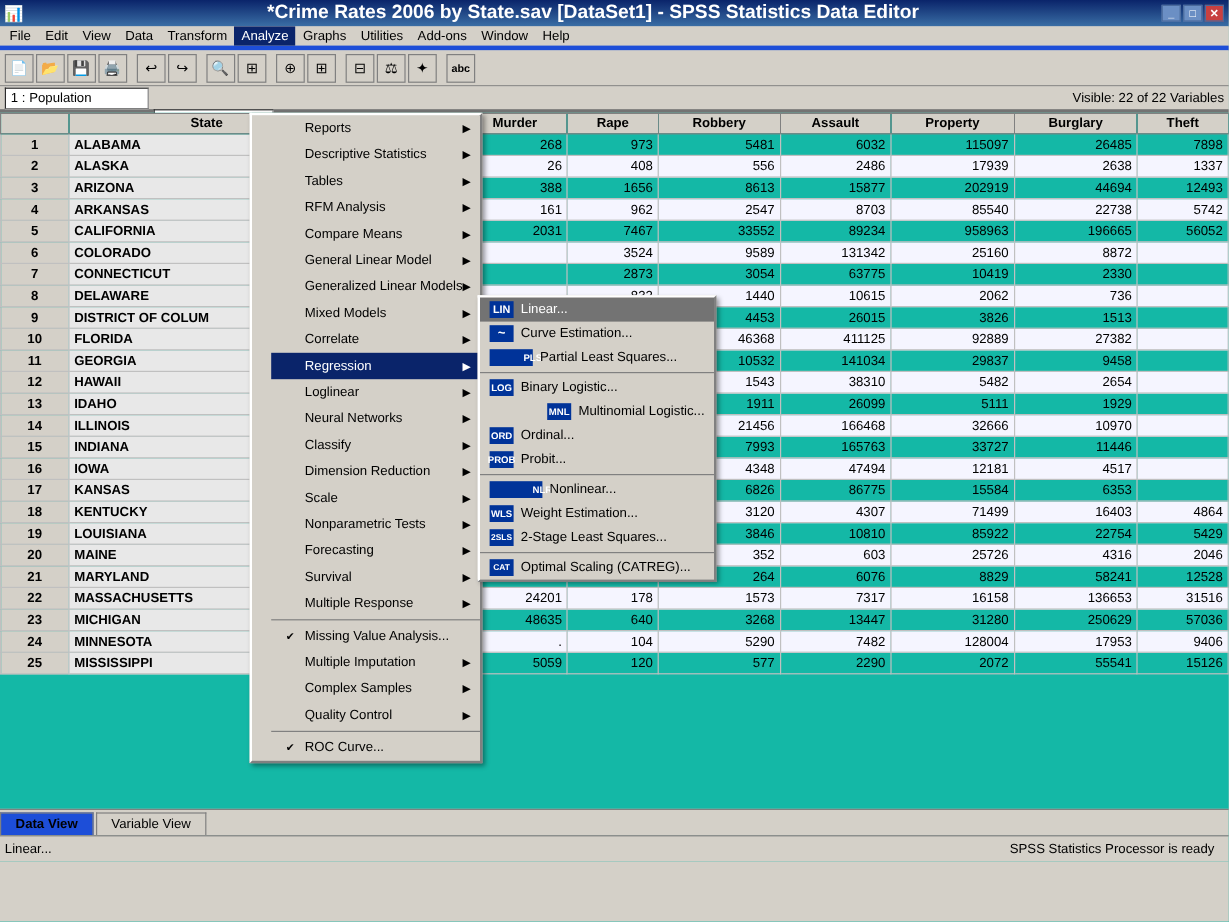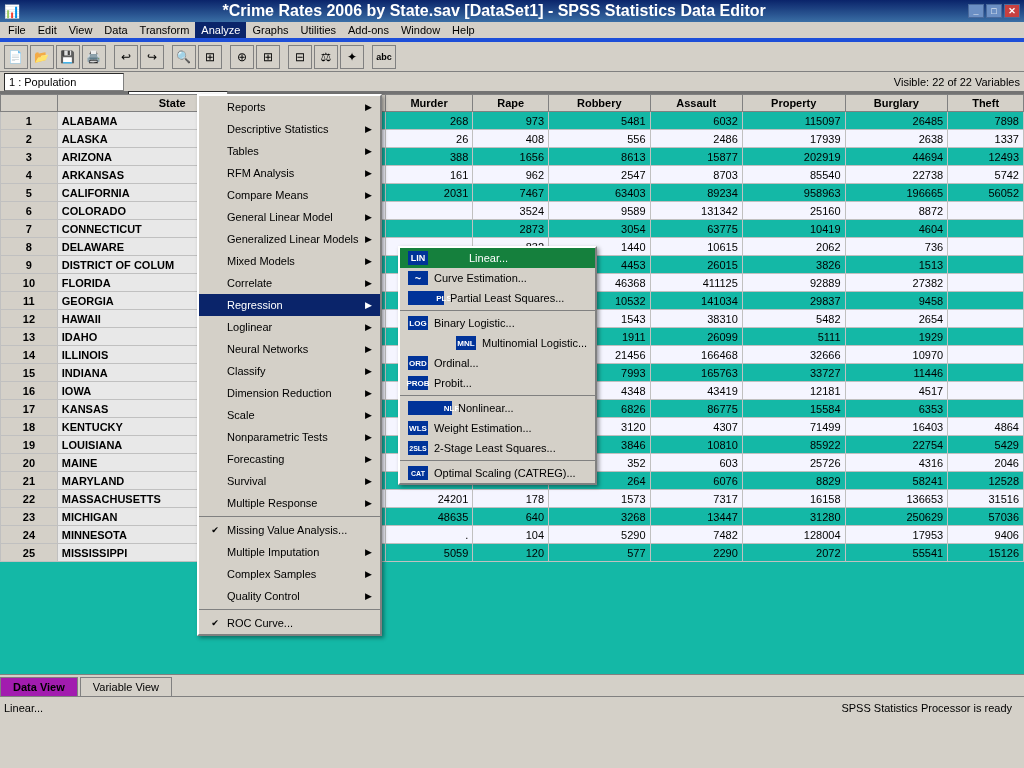--- a/index.html
+++ b/index.html
@@ -145,28 +145,29 @@
       background: #e8e8e8;
       font-weight: bold;
       min-width: 120px;
     }
     tr:nth-child(even) td:not(.row-num):not(.state-cell) { background: #f5f5ff; }
 
     
     #analyze-menu {
       position: absolute;
       top: 0;
-      left: 197px;
+      left: 208px;
       background: #d4d0c8;
       border: 2px solid #808080;
       border-top: 2px solid #ffffff;
       border-left: 2px solid #ffffff;
       z-index: 100;
       min-width: 185px;
       box-shadow: 2px 2px 4px rgba(0,0,0,0.4);
+      padding-left: 16px;
     }
     .menu-section-item {
       display: flex;
       align-items: center;
       padding: 3px 8px;
       cursor: pointer;
       font-size: 11px;
       position: relative;
     }
     .menu-section-item.active { background: #0a246a; color: white; }
@@ -191,21 +192,21 @@
       min-width: 175px;
       box-shadow: 2px 2px 4px rgba(0,0,0,0.4);
     }
     .reg-item {
       display: flex;
       align-items: center;
       padding: 3px 8px;
       cursor: pointer;
       font-size: 11px;
     }
-    .reg-item.highlighted { background: #15803d; color: white; gap: 35px; }
+    .reg-item.highlighted { background: #737373; color: white; }
     .reg-item .r-icon {
       width: 20px; height: 14px;
       background: #003399;
       color: white;
       font-size: 9px;
       font-weight: bold;
       display: flex; align-items: center; justify-content: center;
       margin-right: 6px;
       flex-shrink: 0;
     }
@@ -241,21 +242,21 @@
     .bottom-tab {
       padding: 3px 12px;
       background: #d4d0c8;
       border: 1px solid #808080;
       border-bottom: none;
       cursor: pointer;
       font-size: 11px;
       margin-right: 2px;
     }
     .bottom-tab.active {
-      background: #a21caf;
+      background: #1d4ed8;
       font-weight: bold;
     }
 
     
     #col-header-row { position: sticky; top: 0; }
   </style>
 </head>
 <body>
 
 <div id="title-bar">
@@ -377,21 +378,21 @@
       <td>85540</td>
       <td>22738</td>
       <td>5742</td>
     </tr>
           <tr>
       <td class="row-num">5</td>
       <td class="state-cell">CALIFORNIA</td>
       <td>2135</td>
       <td>2031</td>
       <td>7467</td>
-      <td>63403</td>
+      <td>33552</td>
       <td>89234</td>
       <td>958963</td>
       <td>196665</td>
       <td>56052</td>
     </tr>
           <tr>
       <td class="row-num">6</td>
       <td class="state-cell">COLORADO</td>
       <td></td>
       <td></td>
@@ -404,21 +405,21 @@
     </tr>
           <tr>
       <td class="row-num">7</td>
       <td class="state-cell">CONNECTICUT</td>
       <td></td>
       <td></td>
       <td>2873</td>
       <td>3054</td>
       <td>63775</td>
       <td>10419</td>
-      <td>4604</td>
+      <td>2330</td>
       <td></td>
     </tr>
           <tr>
       <td class="row-num">8</td>
       <td class="state-cell">DELAWARE</td>
       <td></td>
       <td></td>
       <td>832</td>
       <td>1440</td>
       <td>10615</td>
@@ -510,21 +511,21 @@
       <td>11446</td>
       <td></td>
     </tr>
           <tr>
       <td class="row-num">16</td>
       <td class="state-cell">IOWA</td>
       <td></td>
       <td></td>
       <td>976</td>
       <td>4348</td>
-      <td>43419</td>
+      <td>47494</td>
       <td>12181</td>
       <td>4517</td>
       <td></td>
     </tr>
           <tr>
       <td class="row-num">17</td>
       <td class="state-cell">KANSAS</td>
       <td></td>
       <td></td>
       <td>1788</td>

